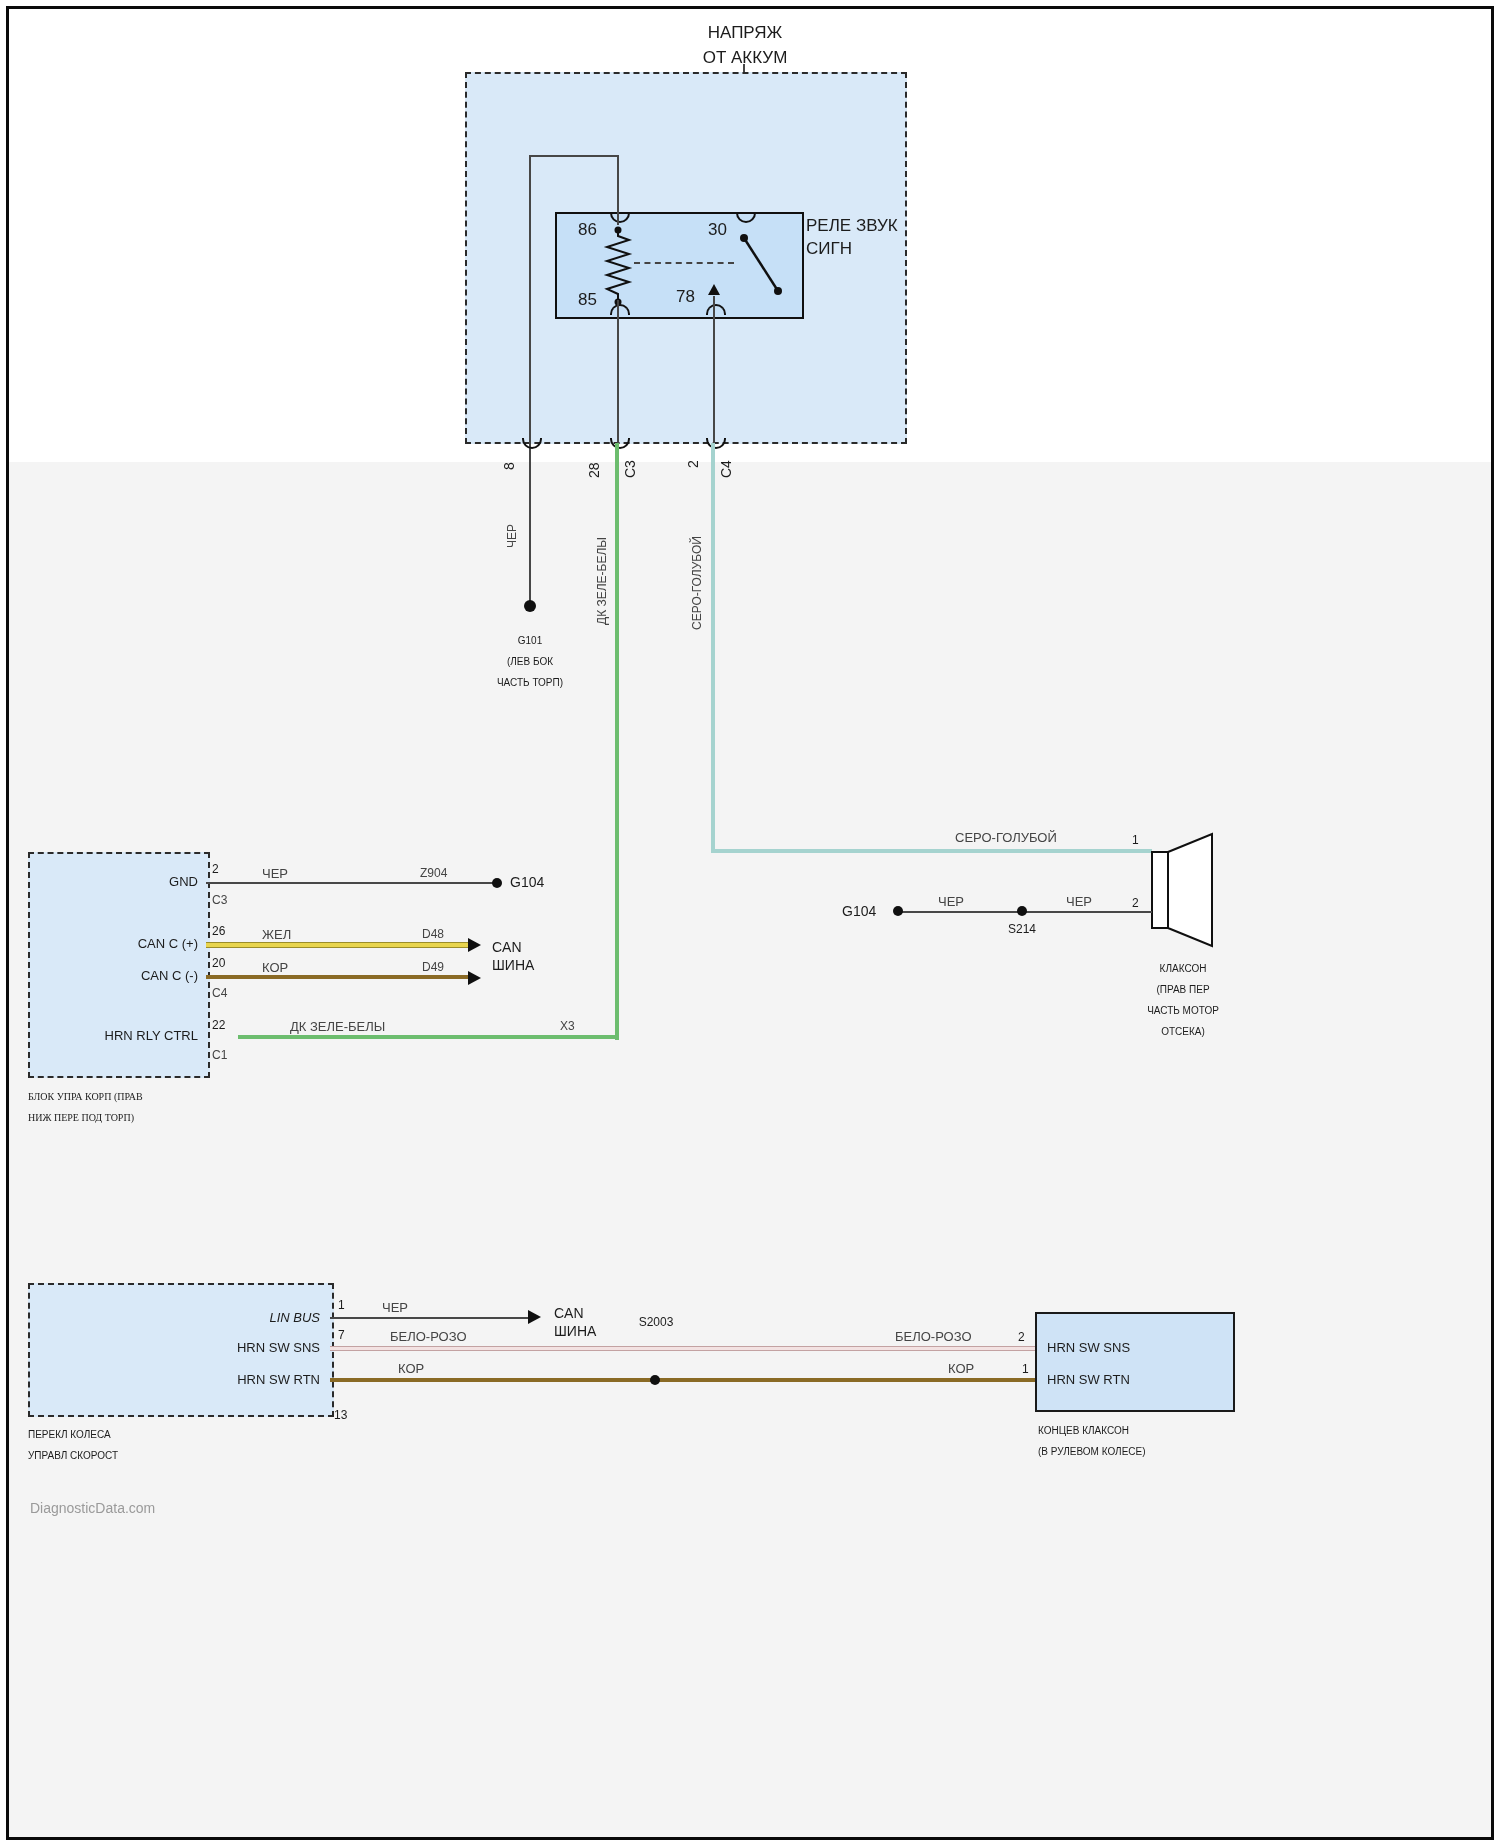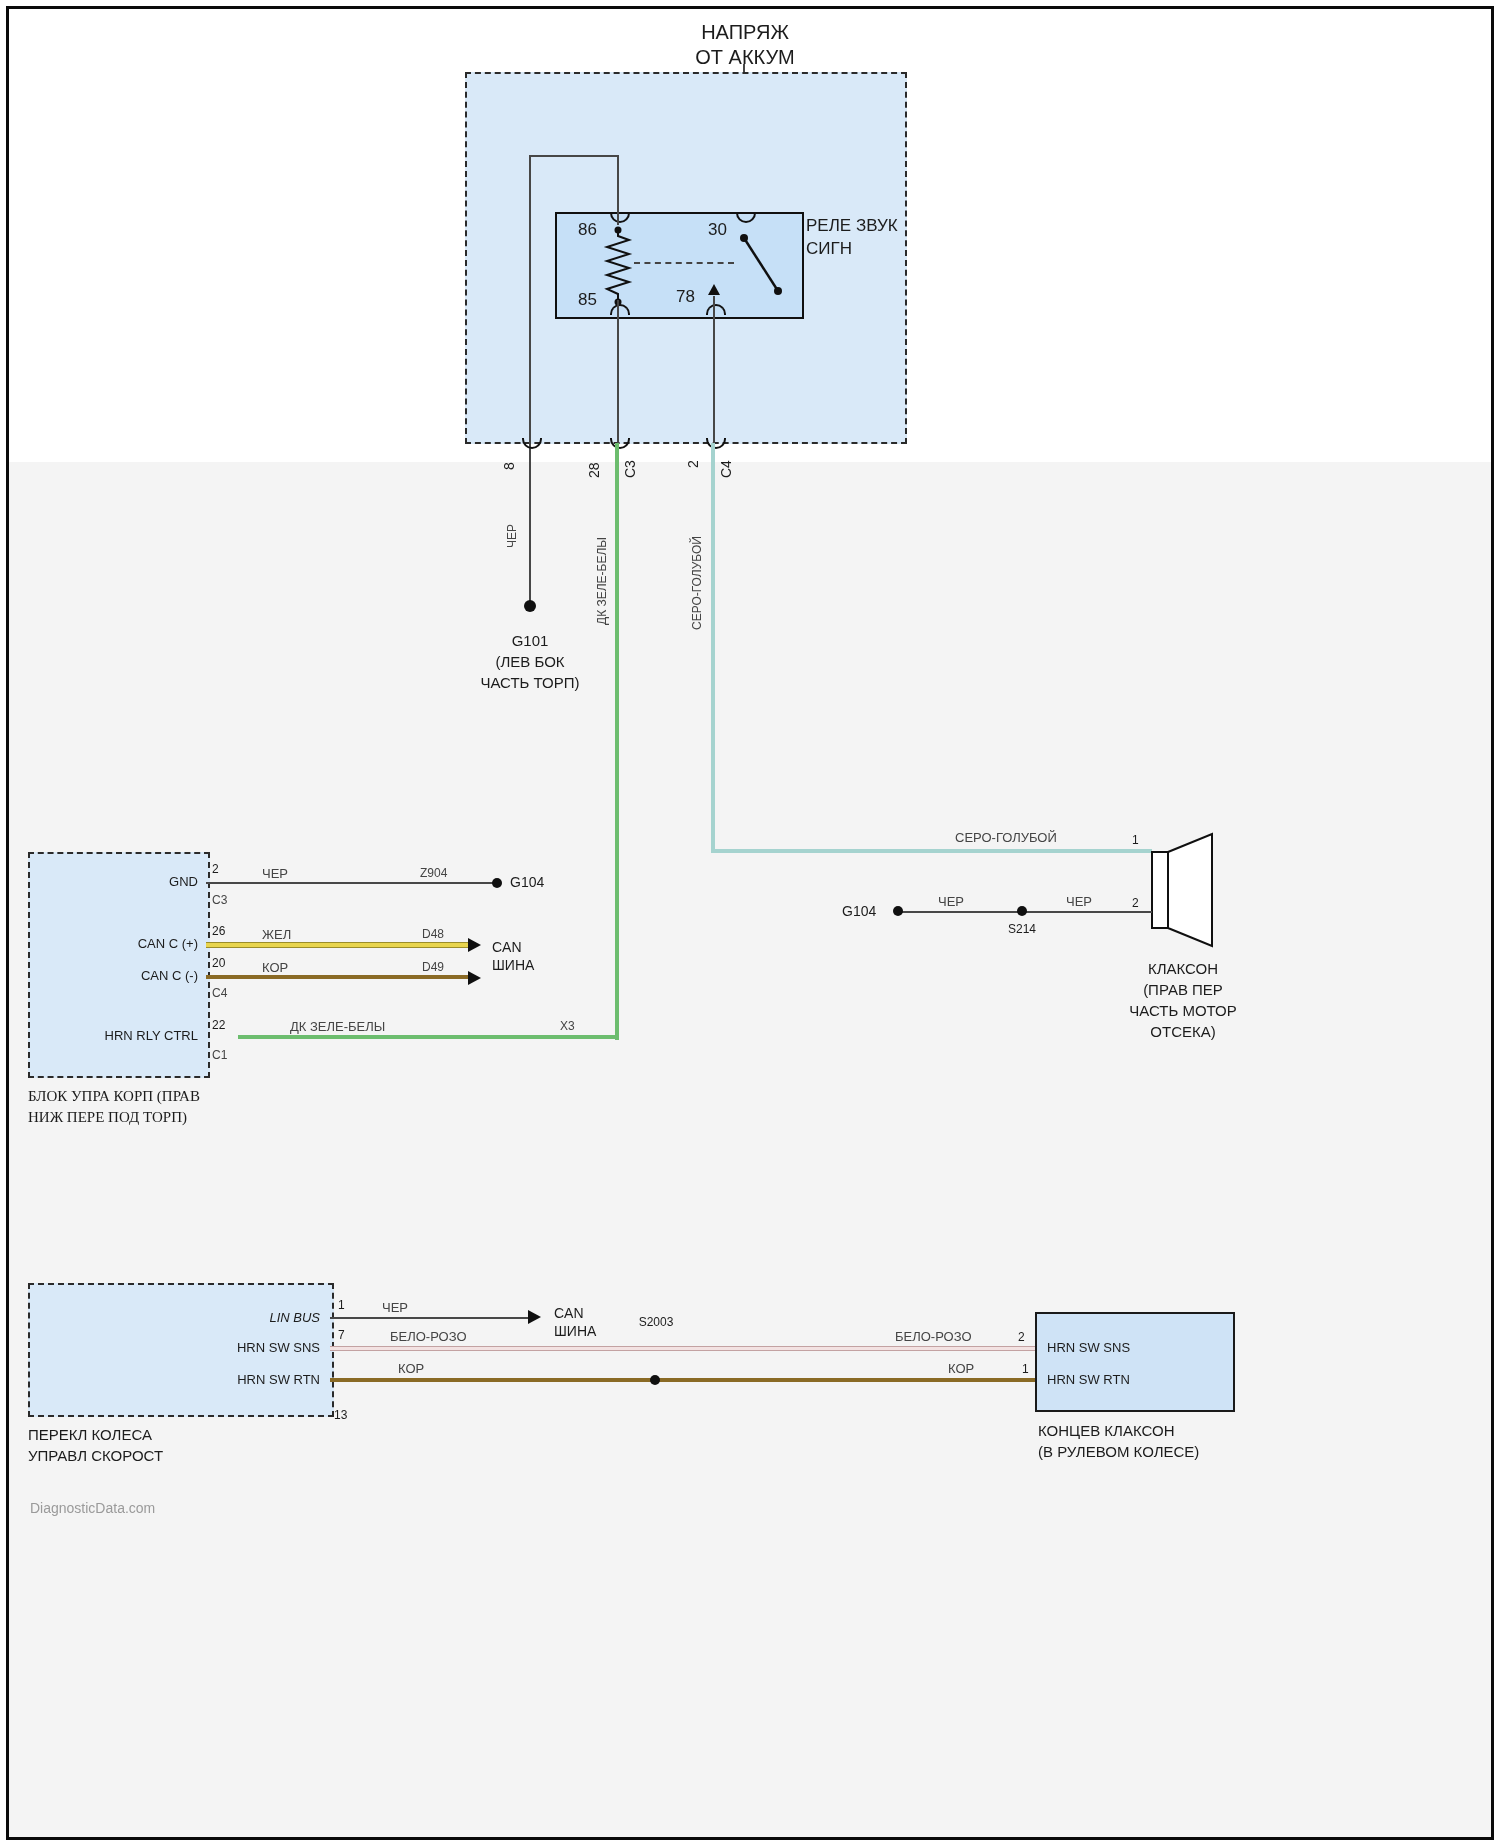--- a/index.html
+++ b/index.html
@@ -7,23 +7,23 @@
         font-family:"Liberation Sans",sans-serif;color:#1c1c1c;overflow:hidden;}
   .frame{position:absolute;left:6px;top:6px;right:6px;bottom:6px;border:3px solid #0a0a0a;}
   .band{position:absolute;left:9px;top:462px;width:1482px;height:1375px;background:#f4f4f4;}
   .abs{position:absolute;}
   .t{position:absolute;white-space:nowrap;color:#1c1c1c;}
   .c{text-align:center;}
   .r{text-align:right;}
   .f12{font-size:12px;}
   .f13{font-size:13px;}
   .f14{font-size:14px;}
-  .f15{font-size:15px;line-height:21px;}
+  .f15{font-size:10px;line-height:21px;}
   .f17{font-size:17px;}
-  .f19{font-size:20px;line-height:25px;}
+  .f19{font-size:17px;line-height:25px;}
   .rot{transform:rotate(-90deg);transform-origin:left top;}
   .wire{position:absolute;}
   .blk{background:#474747;}
   .grn{background:#6cbd6e;}
   .gbl{background:#a5d3cf;}
   .yel{background:#e8d44d;border-top:1px solid #9a8c2a;border-bottom:1px solid #9a8c2a;}
   .brn{background:#8a6a25;}
   .wpk{background:#f3e2e2;border-top:1px solid #c3a2a2;border-bottom:1px solid #c3a2a2;}
   .dot{position:absolute;border-radius:50%;background:#101010;}
   .cup{position:absolute;width:16px;height:9px;border:2px solid #111;border-top:none;border-radius:0 0 16px 16px;}

